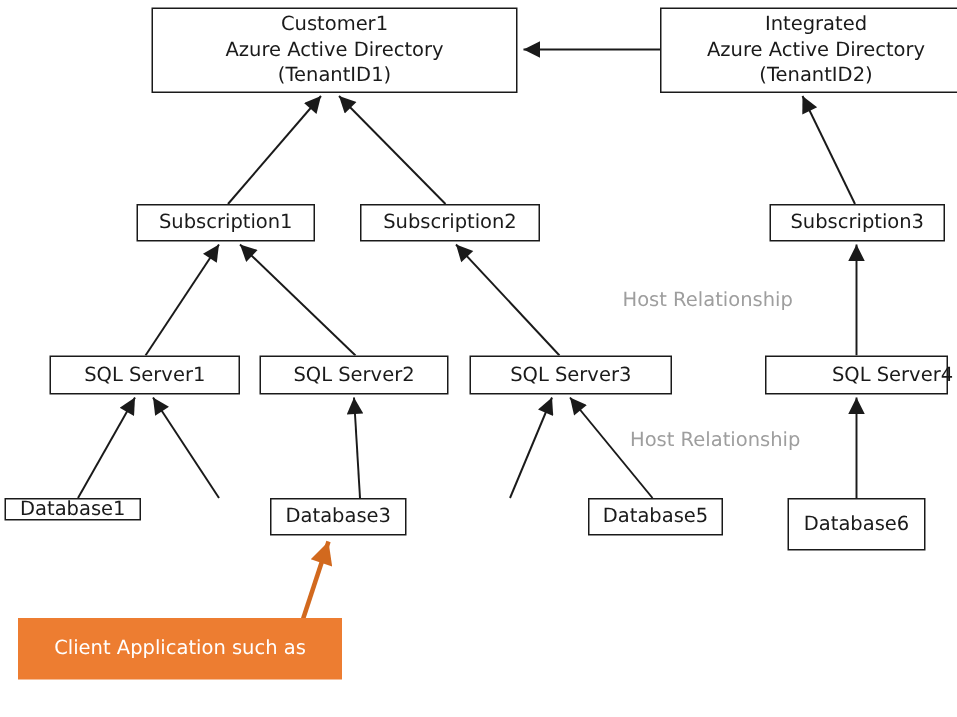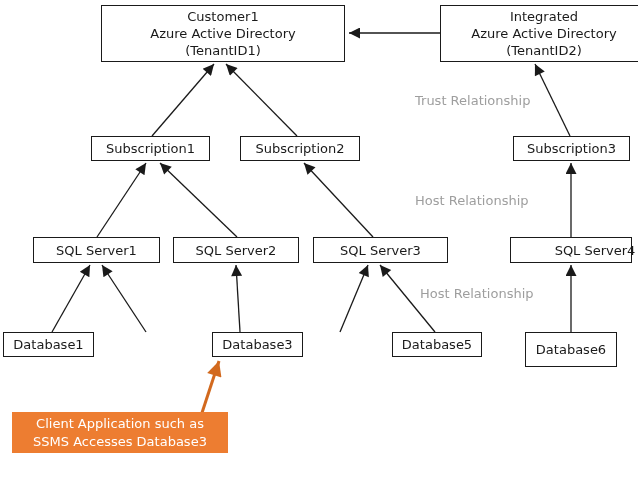--- a/index.html
+++ b/index.html
@@ -29,23 +29,23 @@
   
   #n-customer{left:101px;top:5px;width:244px;height:57px;}
   #n-integrated{left:440px;top:5px;width:208px;height:57px;}
   #n-sub1{left:91px;top:136px;width:119px;height:25px;}
   #n-sub2{left:240px;top:136px;width:120px;height:25px;}
   #n-sub3{left:513px;top:136px;width:117px;height:25px;}
   #n-sql1{left:33px;top:237px;width:127px;height:26px;}
   #n-sql2{left:173px;top:237px;width:126px;height:26px;}
   #n-sql3{left:313px;top:237px;width:135px;height:26px;}
   #n-sql4{left:510px;top:237px;width:122px;height:26px;padding-left:48px;}
-  #n-db1{left:3px;top:332px;width:91px;height:25px;}
+  #n-db1{left:3px;top:332px;width:91px;height:15px;}
   #n-db2{left:100px;top:332px;width:91px;height:25px;}
-  #n-db3{left:212px;top:332px;width:91px;height:25px;}
+  #n-db3{left:180px;top:332px;width:91px;height:25px;}
   #n-db4{left:296px;top:332px;width:91px;height:25px;}
   #n-db5{left:392px;top:332px;width:90px;height:25px;}
   #n-db6{left:525px;top:332px;width:92px;height:35px;}
   #lbl-trust{left:415px;top:93px;}
   #lbl-host-upper{left:415px;top:193px;}
   #lbl-host-lower{left:420px;top:286px;}
 </style>
 </head>
 <body>
 
@@ -97,22 +97,20 @@
   <div class="node" id="n-sql1">SQL Server1</div>
   <div class="node" id="n-sql2">SQL Server2</div>
   <div class="node" id="n-sql3">SQL Server3</div>
   <div class="node" id="n-sql4">SQL Server4</div>
 
   <div class="node" id="n-db1">Database1</div>
   <div class="node" id="n-db3">Database3</div>
   <div class="node" id="n-db5">Database5</div>
   <div class="node" id="n-db6">Database6</div>
 
-  <div class="rel-label" id="lbl-trust">Trust Relationship</div>
   <div class="rel-label" id="lbl-host-upper">Host Relationship</div>
   <div class="rel-label" id="lbl-host-lower">Host Relationship</div>
 
   <div class="callout">
     <span>Client Application such as</span>
-    <span>SSMS Accesses Database3</span>
   </div>
 
 </div>
 
 </body></html>

